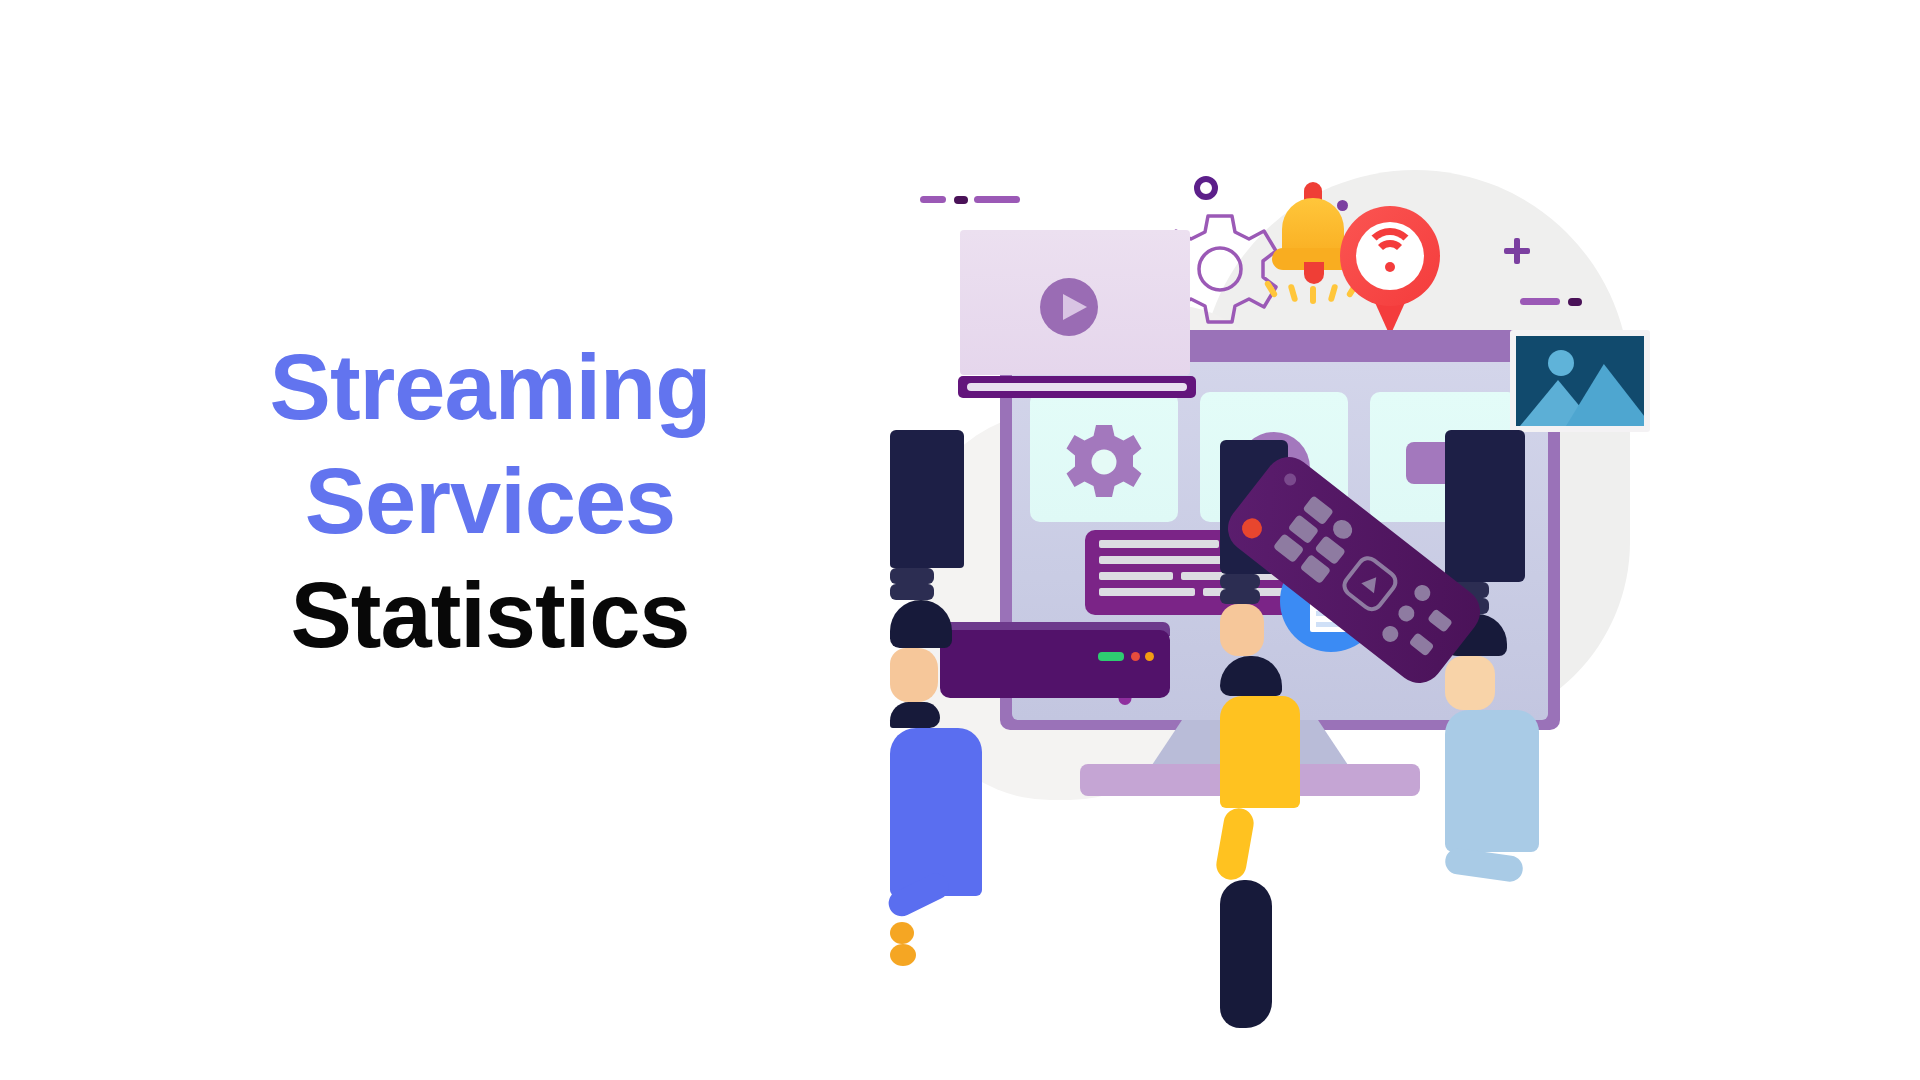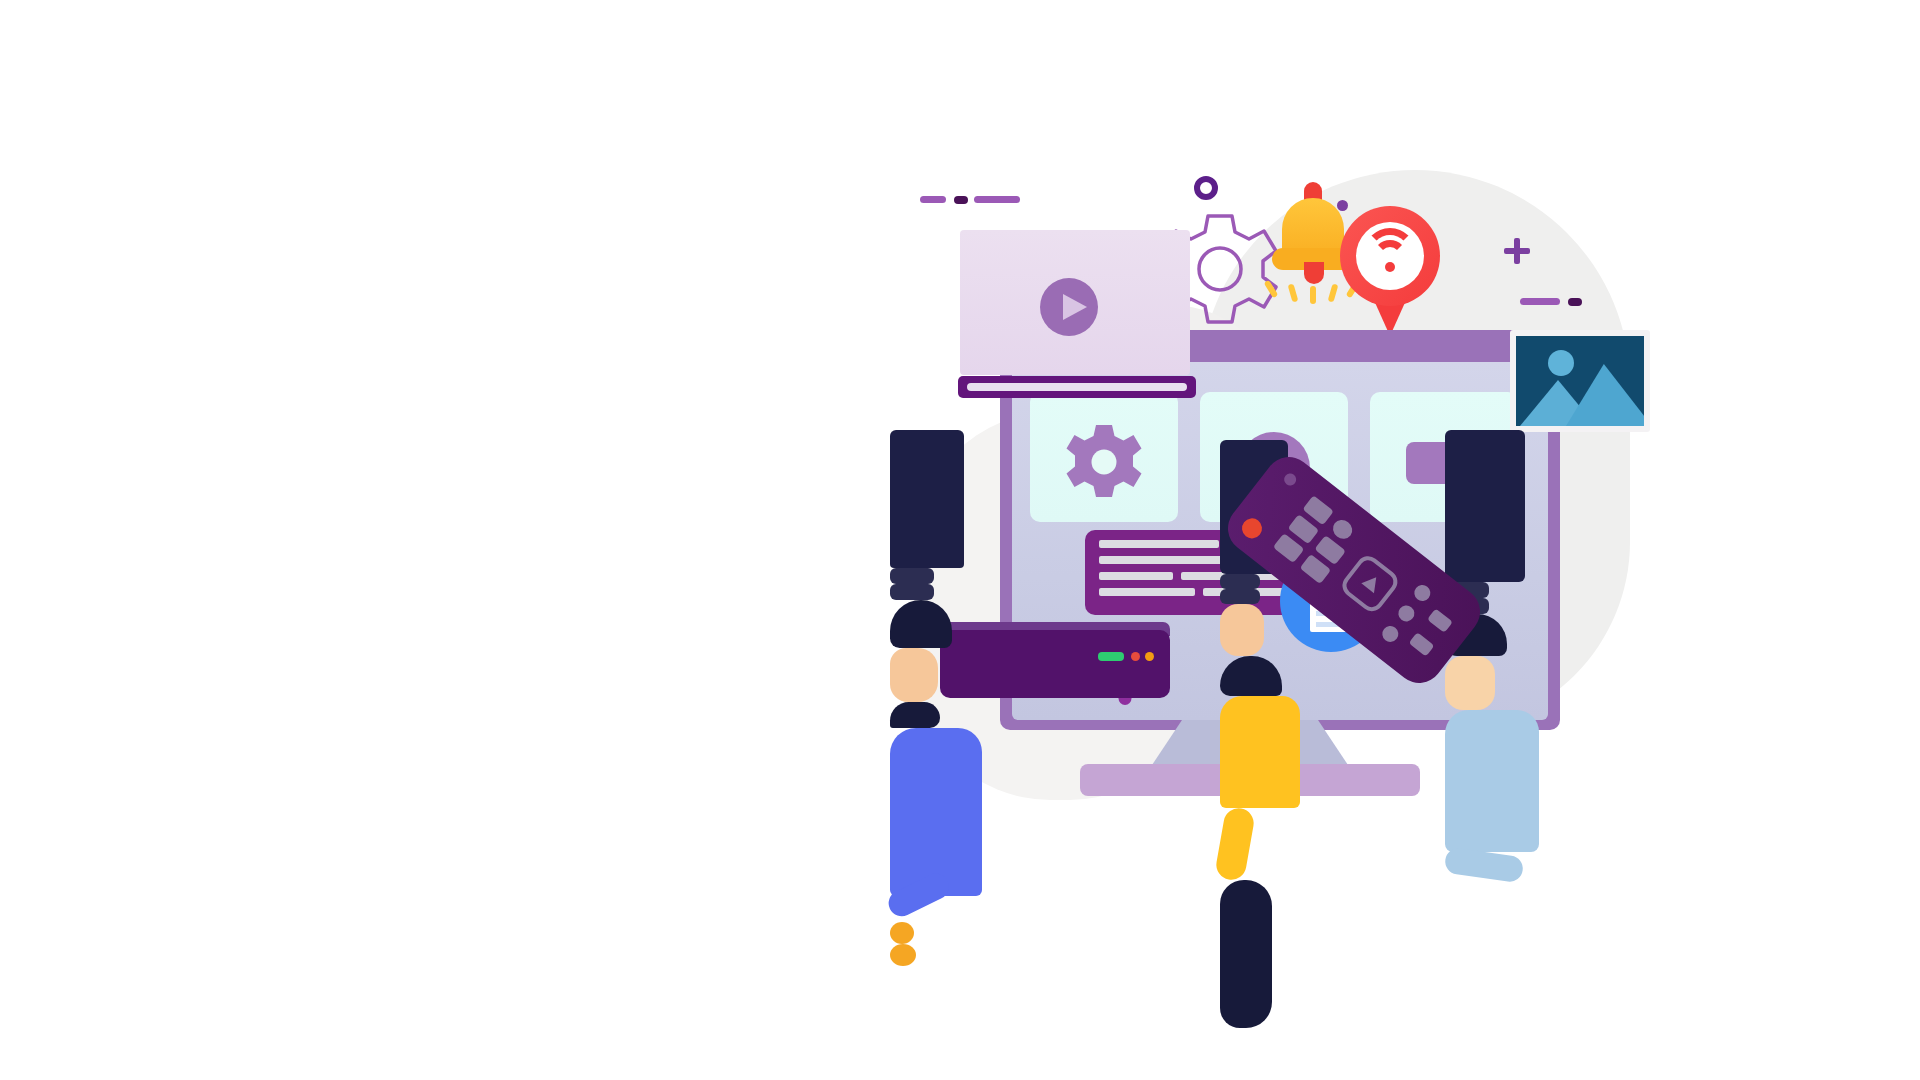--- a/index.html
+++ b/index.html
@@ -502,20 +502,25 @@
   }
   .deco-dash.dark { background: #4a1258; }
   .deco-plus-h, .deco-plus-v { position: absolute; background: #7b3fa0; border-radius: 2px; }
   .deco-dot { border-radius: 50%; background: #7b3fa0; }
 </style>
 </head>
 <body>
 
 <div id="canvas">
 
+  <div class="title-block">
+    <div class="title-line title-accent">Streaming</div>
+    <div class="title-line title-accent">Services</div>
+    <div class="title-line title-dark">Statistics</div>
+  </div>
 
   <div class="illus">
 
     <div class="blob-right"></div>
     <div class="blob-mid"></div>
     <div class="blob-left"></div>
 
     <div class="deco deco-dash" style="left:20px;top:66px;width:26px;"></div>
     <div class="deco deco-dash dark" style="left:54px;top:66px;width:14px;height:8px;"></div>
     <div class="deco deco-dash" style="left:74px;top:66px;width:46px;"></div>

